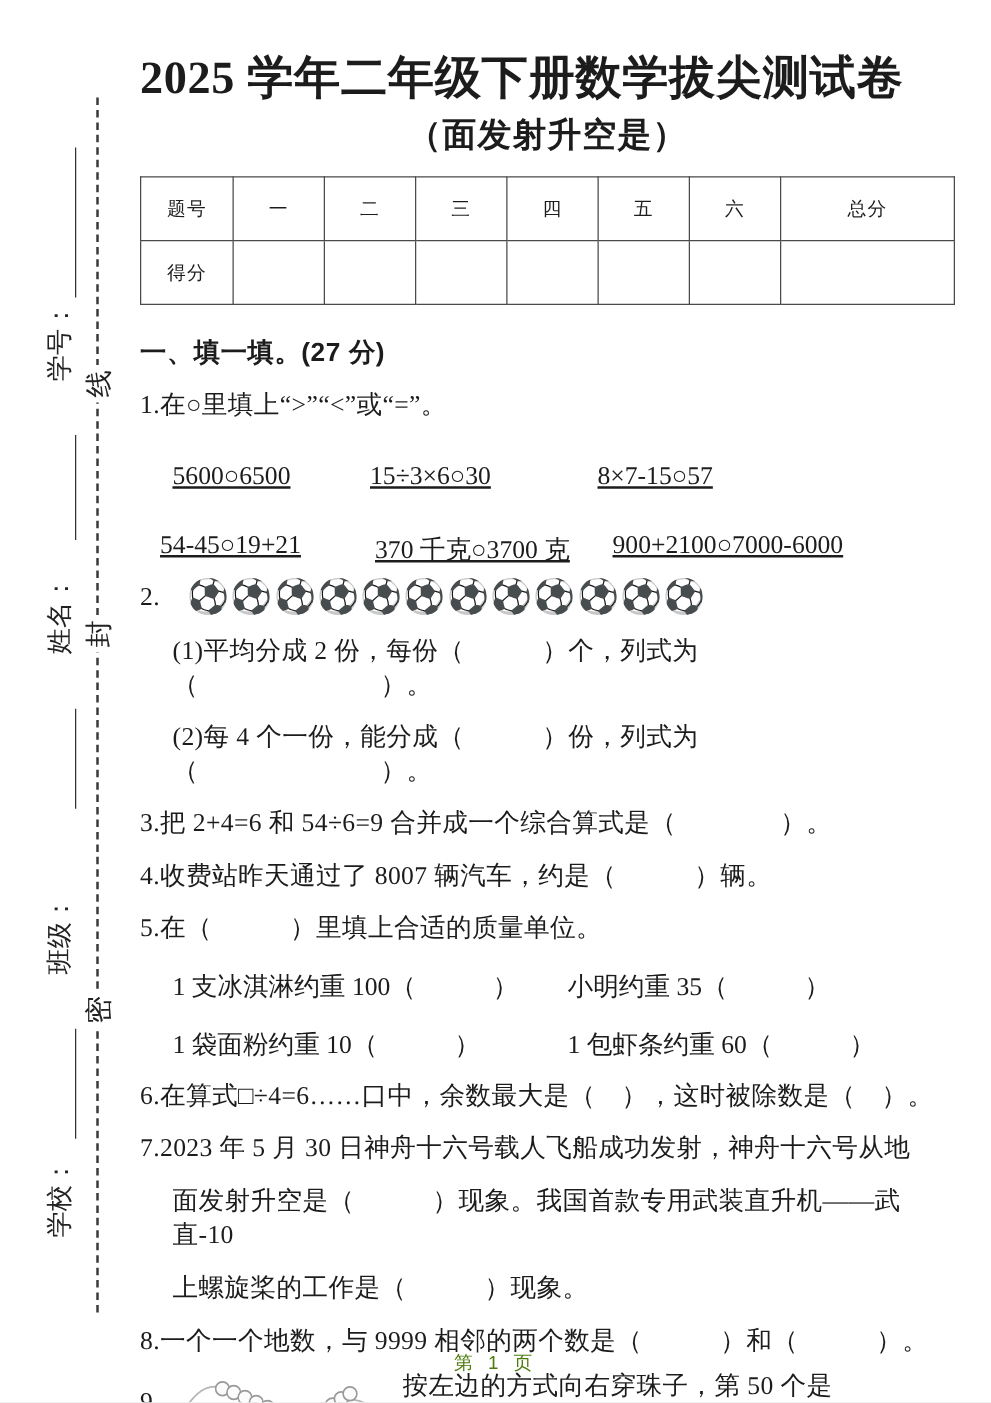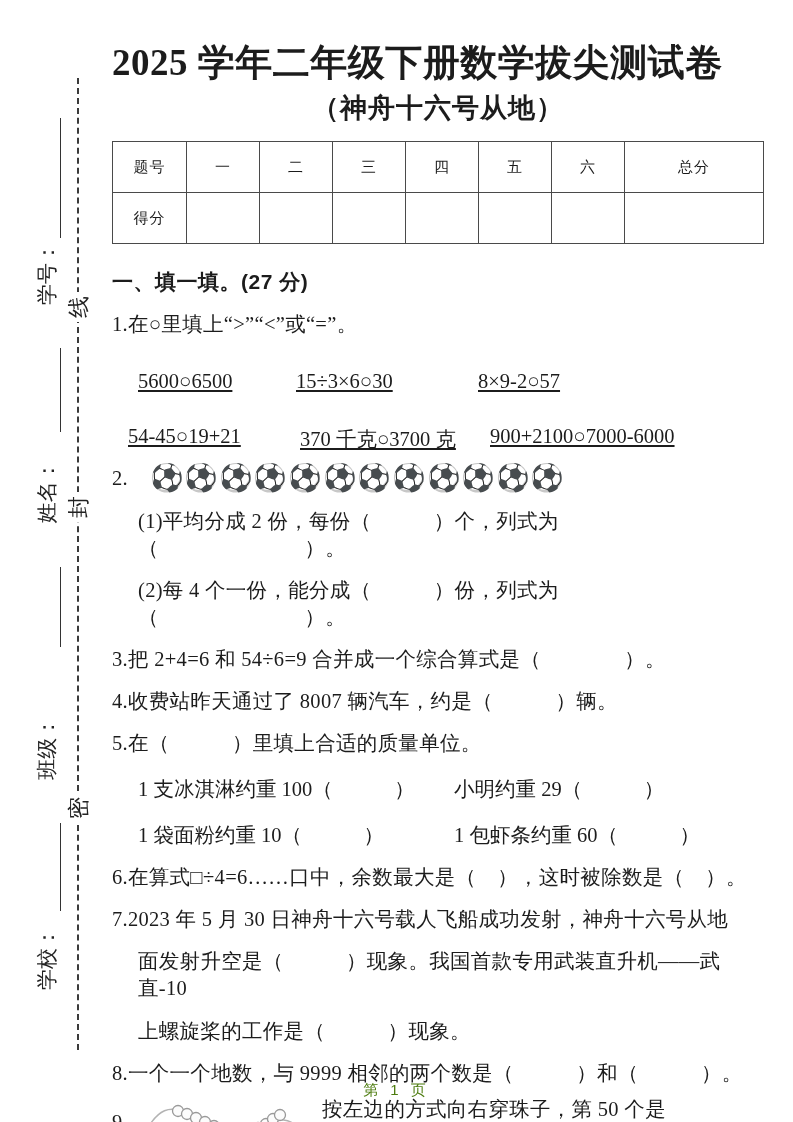--- a/index.html
+++ b/index.html
@@ -102,21 +102,21 @@
     </span>
     <span class="field-group">
       <span>学号：</span>
       <span class="field-blank" style="width:120px"></span>
     </span>
   </div>
 
   <div class="main">
 
     <h1 class="title">2025 学年二年级下册数学拔尖测试卷</h1>
-    <h2 class="subtitle">（神舟十六号从地）</h2>
+    <h2 class="subtitle">（面发射升空是）</h2>
 
     <table class="score">
       <colgroup>
         <col style="width:74px">
           <col style="width:73px">
           <col style="width:73px">
         <col style="width:73px">
           <col style="width:73px">
           <col style="width:73px">
         <col style="width:73px">
@@ -145,42 +145,42 @@
       </tr>
     </tbody>
       </table>
 
     <p class="sec-heading">一、填一填。(27 分)</p>
 
     <p class="q">1.在○里填上“&gt;”“&lt;”或“=”。</p>
     <div class="expr-row">
       <span>5600○6500</span>
       <span>15÷3×6○30</span>
-      <span>8×9-2○57</span>
+      <span>8×7-15○57</span>
     </div>
     <div class="expr-row tight">
       <span>54-45○19+21</span>
       <span>370 千克○3700 克</span>
       <span>900+2100○7000-6000</span>
     </div>
 
     <div class="balls-line">
       <span class="q" style="margin:0">2.</span>
       <span class="balls">⚽⚽⚽⚽⚽⚽⚽⚽⚽⚽⚽⚽</span>
     </div>
     <p class="q indent">(1)平均分成 2 份，每份（　　　）个，列式为（　　　　　　　）。</p>
     <p class="q indent">(2)每 4 个一份，能分成（　　　）份，列式为（　　　　　　　）。</p>
 
     <p class="q">3.把 2+4=6 和 54÷6=9 合并成一个综合算式是（　　　　）。</p>
     <p class="q">4.收费站昨天通过了 8007 辆汽车，约是（　　　）辆。</p>
 
     <p class="q">5.在（　　　）里填上合适的质量单位。</p>
     <div class="two-col">
       <span>1 支冰淇淋约重 100（　　　）</span>
-      <span>小明约重 29（　　　）</span>
+      <span>小明约重 35（　　　）</span>
     </div>
     <div class="two-col">
       <span>1 袋面粉约重 10（　　　）</span>
       <span>1 包虾条约重 60（　　　）</span>
     </div>
 
     <p class="q">6.在算式□÷4=6……口中，余数最大是（　），这时被除数是（　）。</p>
 
     <p class="q">7.2023 年 5 月 30 日神舟十六号载人飞船成功发射，神舟十六号从地</p>
     <p class="q indent">面发射升空是（　　　）现象。我国首款专用武装直升机——武直-10</p>

